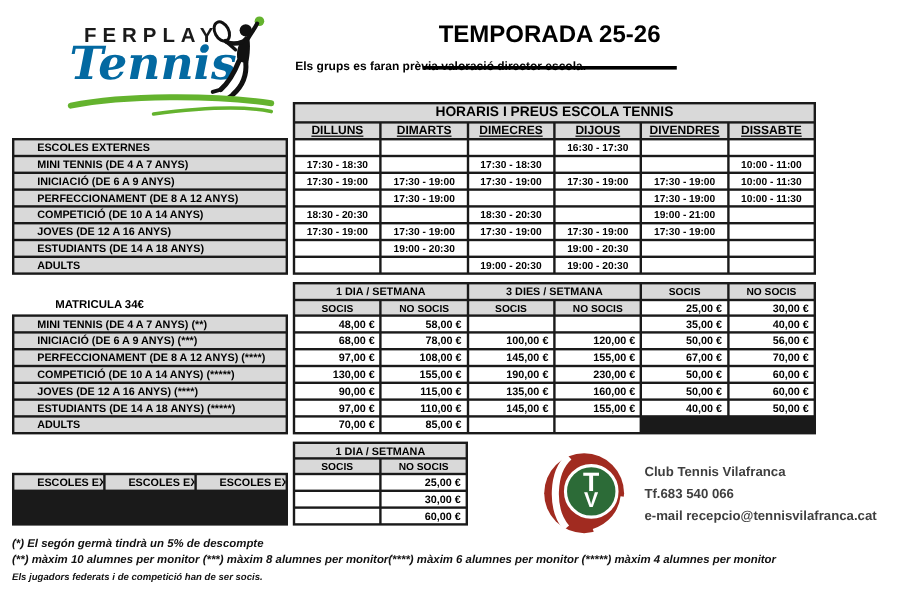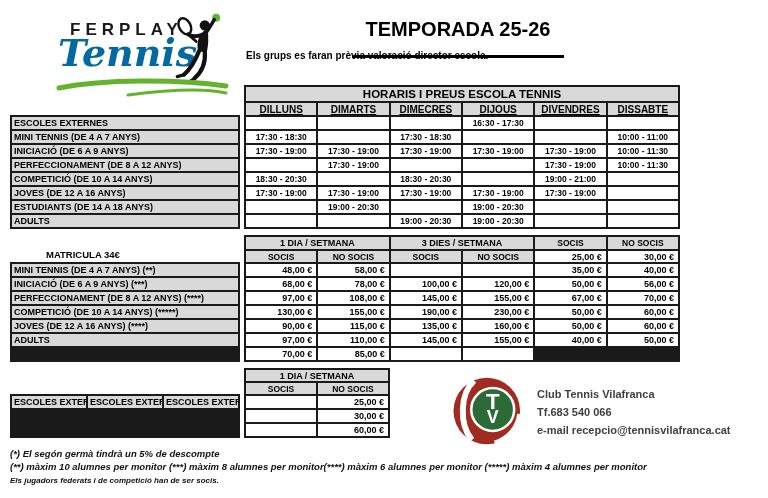--- a/index.html
+++ b/index.html
@@ -24,21 +24,21 @@
   
   .gtable{position:absolute;display:grid;background:#1a1a1a;gap:2px;padding:2px;box-sizing:border-box;}
   .cell{background:#fff;display:flex;align-items:center;justify-content:center;
         font-weight:bold;overflow:hidden;white-space:nowrap;}
   .hd{background:#d9d9d9;}
   .band{grid-column:1/-1;font-size:11.5px;}
   .day{font-size:10px;text-decoration:underline;}
   .sub{font-size:8.5px;background:#d9d9d9;}
   .tc{font-size:8.5px;}
   .pc{font-size:9px;justify-content:flex-end;padding-right:4px;}
-  .lb{background:#d9d9d9;justify-content:flex-start;padding-left:2px;font-size:9px;}
+  .lb{background:#d9d9d9;justify-content:flex-start;padding-left:19px;font-size:9px;}
   .span2{grid-column:span 2;font-size:9px;}
 
   .t1d{left:244px;top:85px;width:436px;grid-template-columns:repeat(6,1fr);
        grid-template-rows:14px 12px repeat(8,12px);}
   .t1l{left:10px;top:115px;width:230px;grid-template-columns:1fr;grid-template-rows:repeat(8,12px);}
 
   .matricula{position:absolute;left:46px;top:249px;font-size:9.5px;font-weight:bold;}
   .t2d{left:244px;top:235px;width:436px;grid-template-columns:repeat(6,1fr);
        grid-template-rows:12px 11px repeat(7,12px);}
   .t2l{left:10px;top:262px;width:230px;grid-template-columns:1fr;grid-template-rows:repeat(7,12px);}
@@ -166,20 +166,21 @@
   </div>
 
   <div class="matricula">MATRICULA 34€</div>
 
   <div class="gtable t2l">
     <div class="cell lb">MINI TENNIS (DE 4 A 7 ANYS) (**)</div>
     <div class="cell lb">INICIACIÓ (DE 6 A 9 ANYS) (***)</div>
     <div class="cell lb">PERFECCIONAMENT (DE 8 A 12 ANYS) (****)</div>
     <div class="cell lb">COMPETICIÓ (DE 10 A 14 ANYS) (*****)</div>
     <div class="cell lb">JOVES (DE 12 A 16 ANYS) (****)</div>
+    <div class="cell lb">ESTUDIANTS (DE 14 A 18 ANYS) (*****)</div>
     <div class="cell lb">ADULTS</div>
   </div>
 
   <div class="gtable t2d">
     <div class="cell hd span2">1 DIA / SETMANA</div>
     <div class="cell hd span2">3 DIES / SETMANA</div>
     <div class="cell sub">SOCIS</div>
     <div class="cell sub">NO SOCIS</div>
     <div class="cell sub">SOCIS</div>
     <div class="cell sub">NO SOCIS</div>

